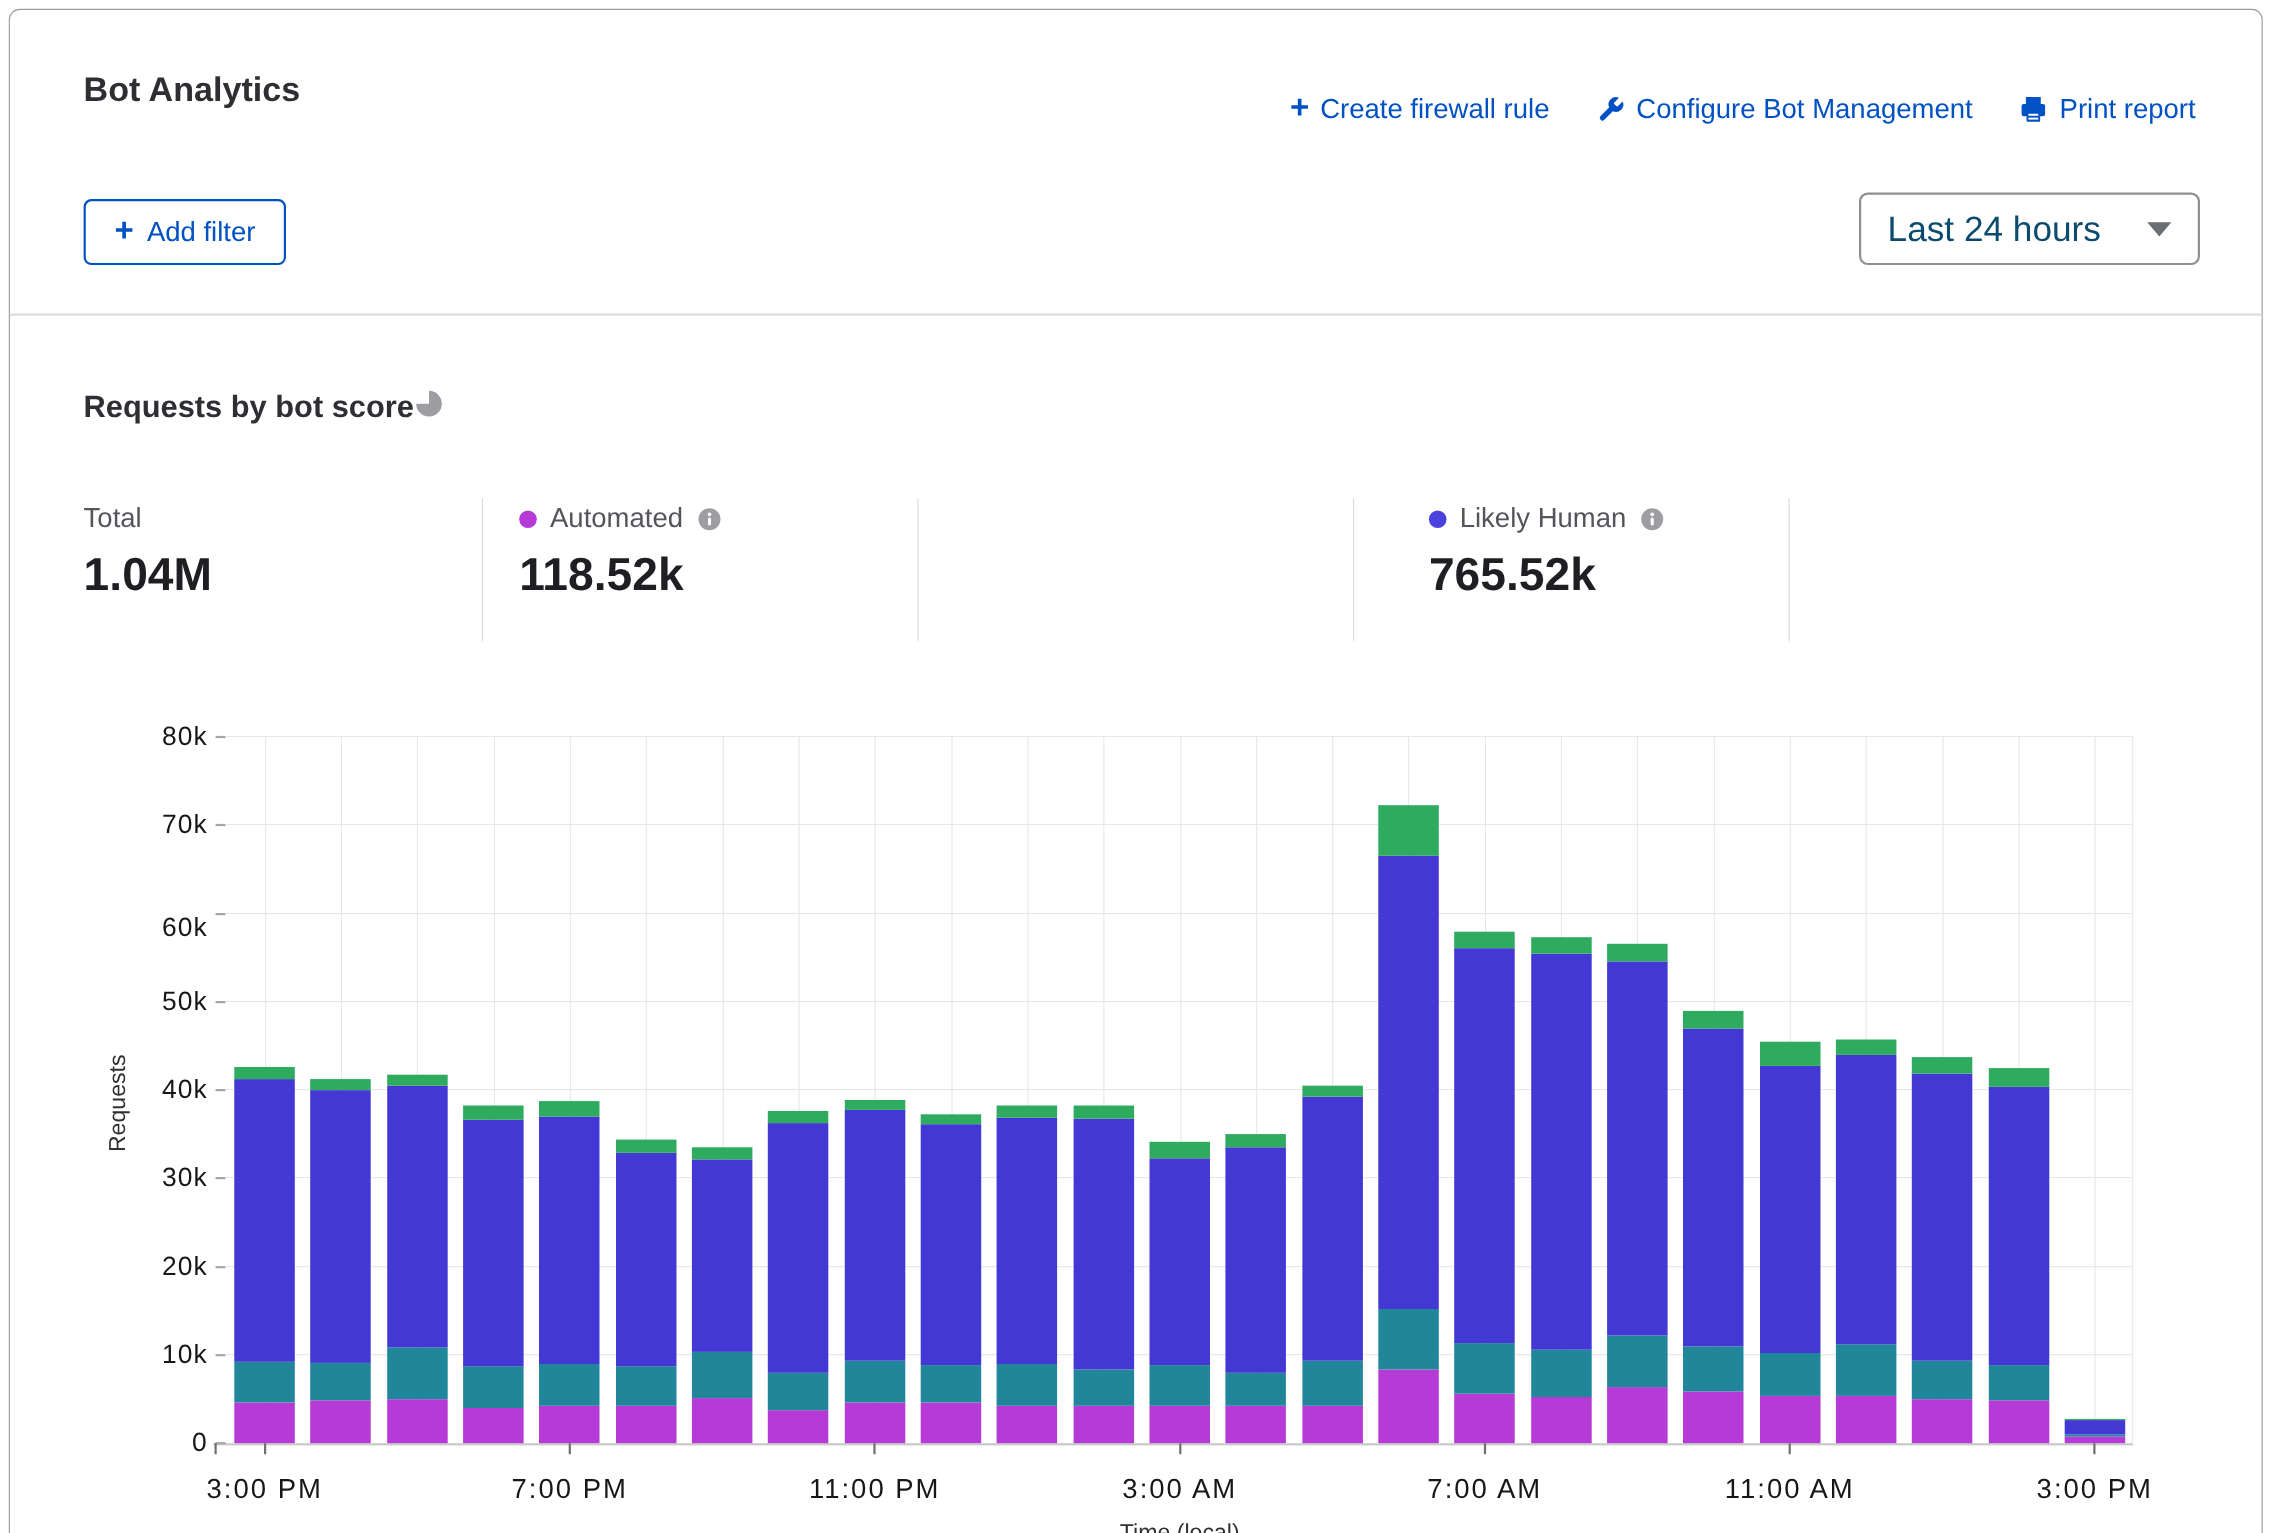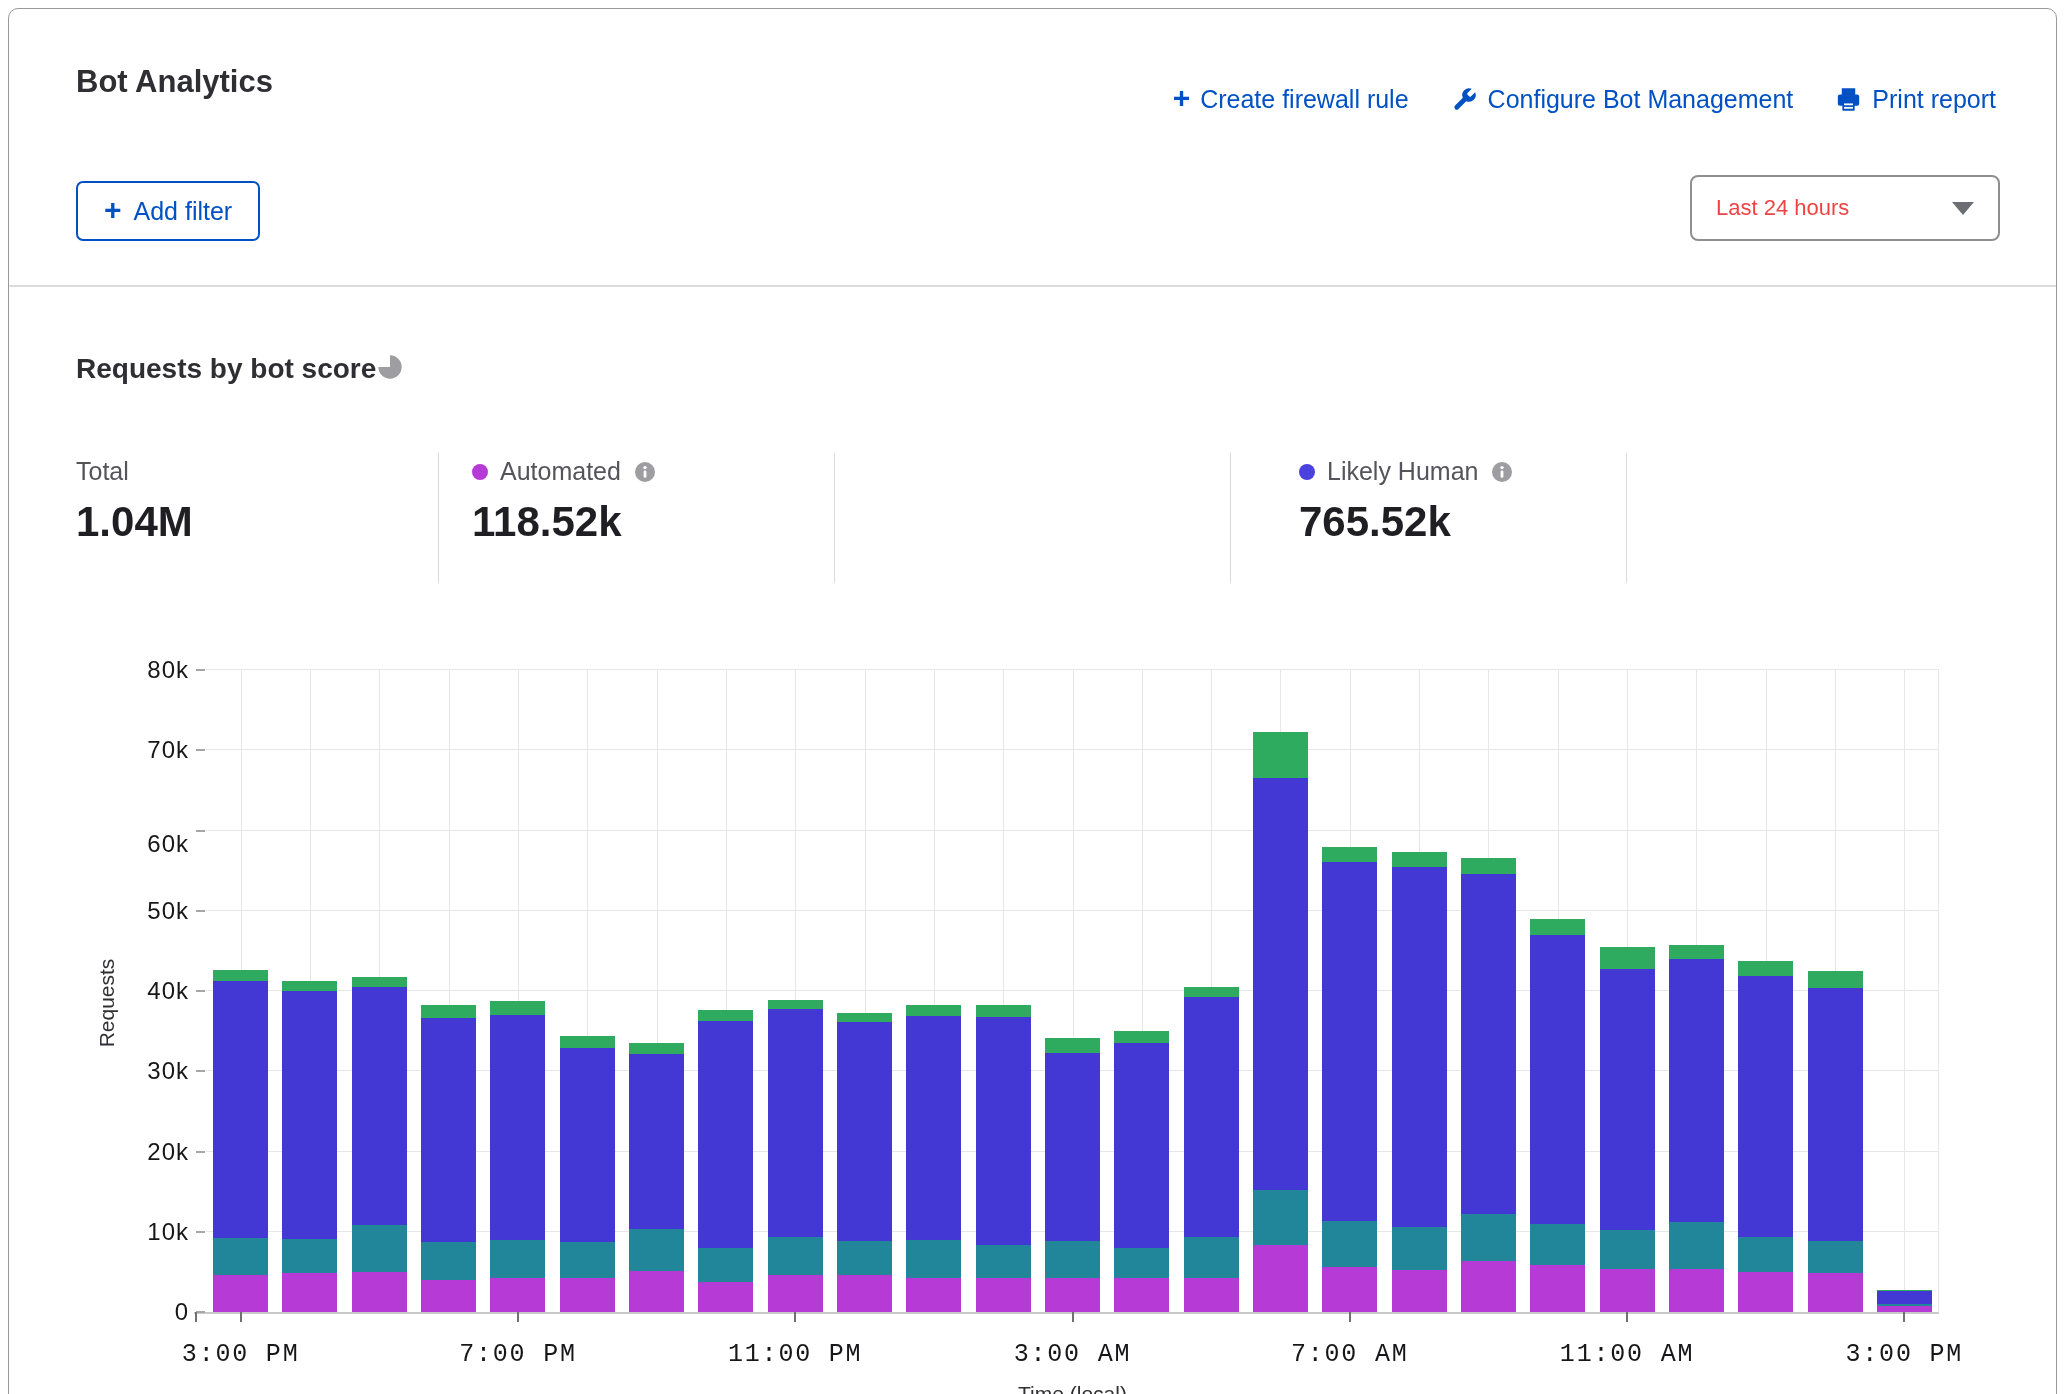--- a/index.html
+++ b/index.html
@@ -14,22 +14,22 @@
   .hlink { display:flex; align-items:center; gap:10px; color:#0051c3; font-size:25px; cursor:pointer; text-decoration:none; }
   .hlink .plus { font-size:30px; font-weight:700; line-height:1; margin-top:-3px; }
   .hlink svg { display:block; }
 
   #add-filter { position:absolute; left:67px; top:172px; height:60px; display:flex; align-items:center;
                 gap:12px; padding:0 26px; border:2px solid #0051c3; border-radius:7px; background:#fff;
                 color:#0051c3; font-size:25px; cursor:pointer; font-family:inherit; }
   #add-filter .plus { font-size:30px; font-weight:600; line-height:1; margin-top:-3px; }
 
   #time-range { position:absolute; left:1681px; top:166px; width:310px; height:66px; border:2px solid #8f8f8f;
-                border-radius:8px; display:flex; align-items:center; padding:0 24px; font-size:22px;
-                color:#ef4444; background:#fff; cursor:pointer; }
+                border-radius:8px; display:flex; align-items:center; padding:0 24px; font-size:32px;
+                color:#0c4a6e; background:#fff; cursor:pointer; }
   #time-range .caret { margin-left:auto; width:0; height:0; border-left:11px solid transparent;
                 border-right:11px solid transparent; border-top:13px solid #6b6f73; }
 
   #header-divider { position:absolute; left:0; right:0; top:276px; height:2px; background:#dcdcdc; }
 
   
   #section-title-row { position:absolute; left:67px; top:344px; display:flex; align-items:center; gap:0; }
   #section-title { font-size:28px; font-weight:700; color:#2e2e33; }
   .stat-col { position:absolute; top:448px; }
   .stat-head { display:flex; align-items:center; gap:12px; font-size:25px; color:#54545a; }
@@ -43,21 +43,21 @@
   #plot  { position:absolute; left:197px; top:69px; width:1733px; height:642px; }
   .hgrid { position:absolute; left:0; width:100%; height:1px; background:#e7e7e7; }
   .vgrid { position:absolute; top:0; width:1px; height:100%; background:#e7e7e7; }
   #baseline { position:absolute; left:-12px; right:0; bottom:-2px; height:2px; background:#c9c9c9; }
   .bar { position:absolute; bottom:0; }
   .seg { position:absolute; left:0; width:100%; }
   .ylab { position:absolute; width:150px; text-align:right; font-size:24px; color:#17171a; letter-spacing:1px; }
   .ytick { position:absolute; width:9px; height:2px; background:#a6a6a6; }
   .xtick { position:absolute; width:2px; height:10px; background:#707070; }
   .xlab { position:absolute; font-size:25px; color:#17171a; letter-spacing:1.8px; white-space:nowrap;
-          transform:translateX(-50%);font-family:Liberation Mono, monospace; }
+          transform:translateX(-50%); }
   #y-axis-title { position:absolute; left:54px; top:390px; font-size:21px; color:#303034;
                   transform:rotate(-90deg); transform-origin:center; }
   #x-axis-title { position:absolute; font-size:21px; color:#303034; transform:translateX(-50%); }
 </style>
 </head>
 <body>
 
 <div id="card">
 
   <div id="page-title">Bot Analytics</div>

